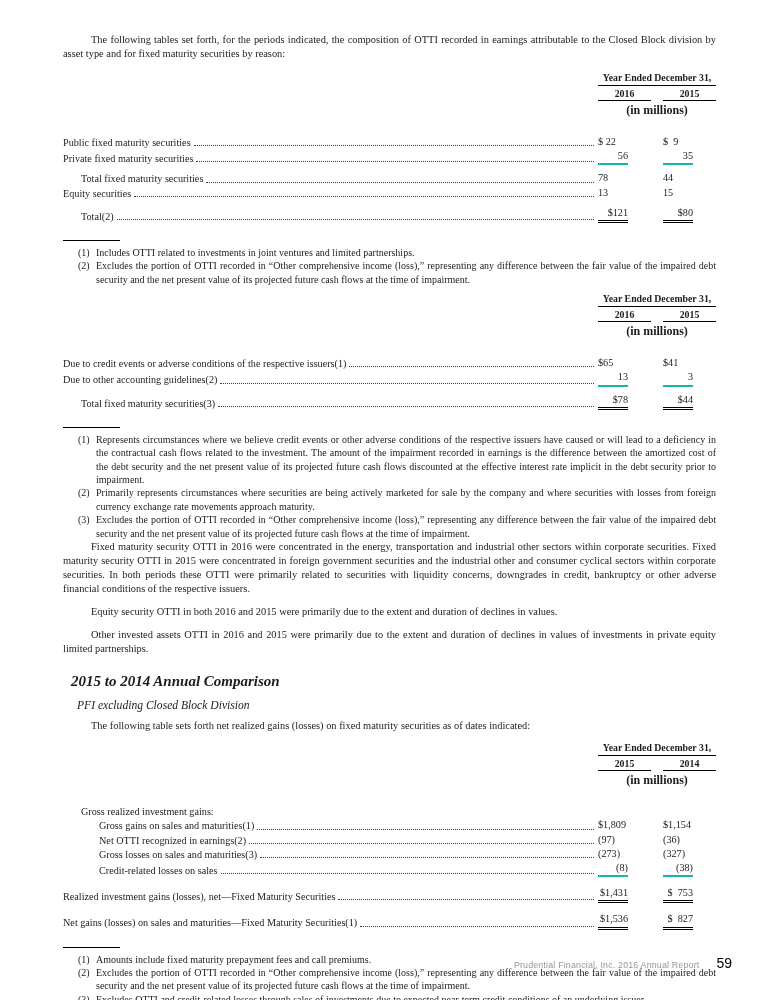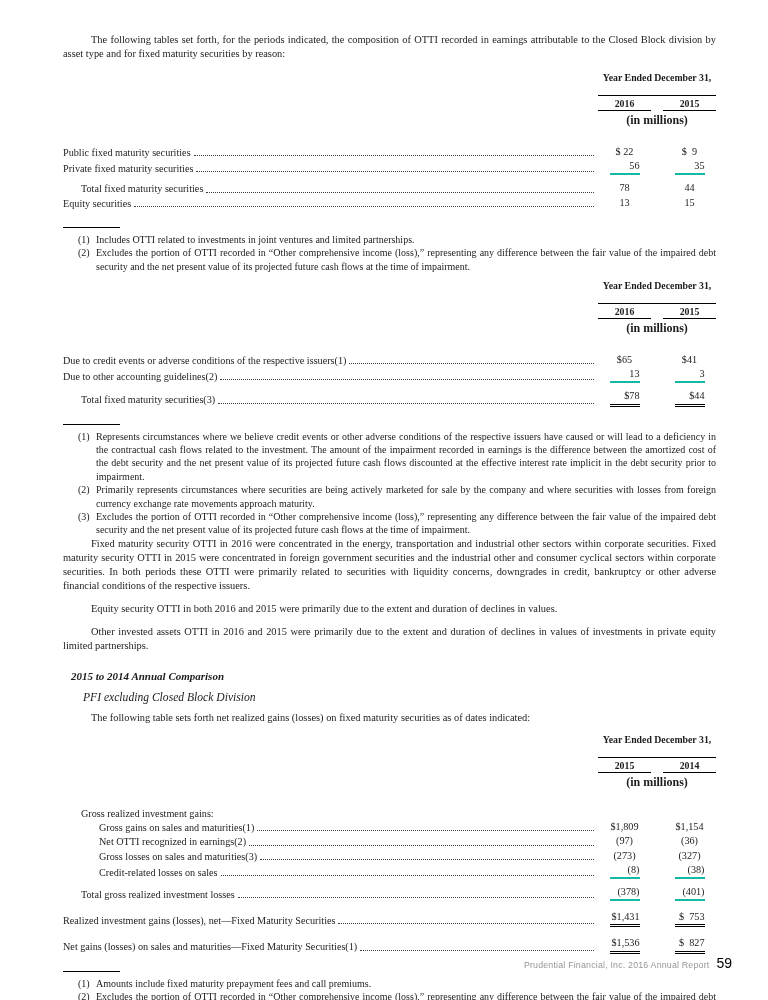--- a/index.html
+++ b/index.html
@@ -26,21 +26,21 @@
   .thead {
     margin-left:auto;
     width:118px;
     font-weight:bold;
     font-size:9.8px;
   }
   .period {
     text-align:center;
     white-space:nowrap;
     border-bottom:1px solid #000;
-    padding-bottom:12px;
+    padding-bottom:2px;
   }
   .years { display:flex; margin-top:2px; }
   .ycol {
     width:53px;
     text-align:center;
     border-bottom:1px solid #000;
     padding-bottom:1px;
   }
   .ycol.c2 { margin-left:12px; }
   .units {
@@ -59,21 +59,21 @@
   .trow .lbl { white-space:nowrap; }
   .ind1 .lbl { padding-left:18px;text-align:center; }
   .ind2 .lbl { padding-left:36px; }
   .g  { margin-top:6px; }
   .gg { margin-top:9px; }
   .dots {
     flex:1;
     border-bottom:1.3px dotted #3a3a3a;
     margin:0 4px 3px 3px;
   }
-  .col { width:53px; display:flex; justify-content:center; flex:none; }
+  .col { width:53px; display:flex; justify-content:flex-start; flex:none; }
   .col.c2 { margin-left:12px; }
   .num { white-space:pre; text-align:right; padding-bottom:1px; }
   .num.u1 { border-bottom:2px solid #14b8a6; min-width:30px; }
   .num.u2 { border-bottom:3px double #000; min-width:30px; }
 
   
   .fnrule {
     width:57px;
     border-top:1px solid #000;
     margin-top:17px;
@@ -82,39 +82,39 @@
   .fn {
     display:flex;
     font-size:10px;
     line-height:13.4px;
   }
   .fn .mk { flex:none; width:18px; margin-left:15px; }
   .fn .tx { flex:1; text-align:justify; }
 
   
   .h1 {
-    font-size:11px;
+    font-size:15px;
     font-weight:bold;
     font-style:italic;
     margin:17px 0 0 8px;
   }
   .h2 {
     font-size:11.6px;
     font-style:italic;
-    margin:9px 0 0 20px;
+    margin:9px 0 0 14px;
   }
 
   
   .footer {
     position:absolute;
     top:955px;
     right:36px;
     display:flex;
     align-items:baseline;
-    gap:7px;
+    gap:17px;
     font-family:"Liberation Sans", sans-serif;
   }
   .ftext { font-size:8.8px; color:#969696; letter-spacing:0.2px; }
   .fpage { font-size:14px; color:#000000; }
 </style>
 </head>
 <body>
 
 <p class="para">The following tables set forth, for the periods indicated, the composition of OTTI recorded in earnings attributable to the Closed Block division by asset type and for fixed maturity securities by reason:</p>
 
@@ -161,20 +161,30 @@
     <div class="trow">
       <span class="lbl">Equity securities</span>
         <span class="dots"></span>
       <span class="col c1">
           <span class="num">13</span>
         </span>
       <span class="col c2">
           <span class="num">15</span>
         </span>
     </div>
+    <div class="trow ind1 g">
+      <span class="lbl">Total(2)</span>
+        <span class="dots"></span>
+      <span class="col c1">
+          <span class="num u2">$121</span>
+        </span>
+      <span class="col c2">
+          <span class="num u2">$80</span>
+        </span>
+    </div>
   </div>
 </div>
 
 <div class="fnrule"></div>
 <div class="fnlist">
   <div class="fn">
     <span class="mk">(1)</span>
     <span class="tx">Includes OTTI related to investments in joint ventures and limited partnerships.</span>
   </div>
   <div class="fn">
@@ -296,30 +306,20 @@
     <div class="trow ind2">
       <span class="lbl">Credit-related losses on sales</span>
         <span class="dots"></span>
       <span class="col c1">
           <span class="num u1">(8)</span>
         </span>
       <span class="col c2">
           <span class="num u1">(38)</span>
         </span>
     </div>
-    <div class="trow ind1 g">
-      <span class="lbl">Total gross realized investment losses</span>
-        <span class="dots"></span>
-      <span class="col c1">
-          <span class="num u1">(378)</span>
-        </span>
-      <span class="col c2">
-          <span class="num u1">(401)</span>
-        </span>
-    </div>
     <div class="trow gg">
       <span class="lbl">Realized investment gains (losses), net—Fixed Maturity Securities</span>
         <span class="dots"></span>
       <span class="col c1">
           <span class="num u2">$1,431</span>
         </span>
       <span class="col c2">
           <span class="num u2">$  753</span>
         </span>
     </div>

